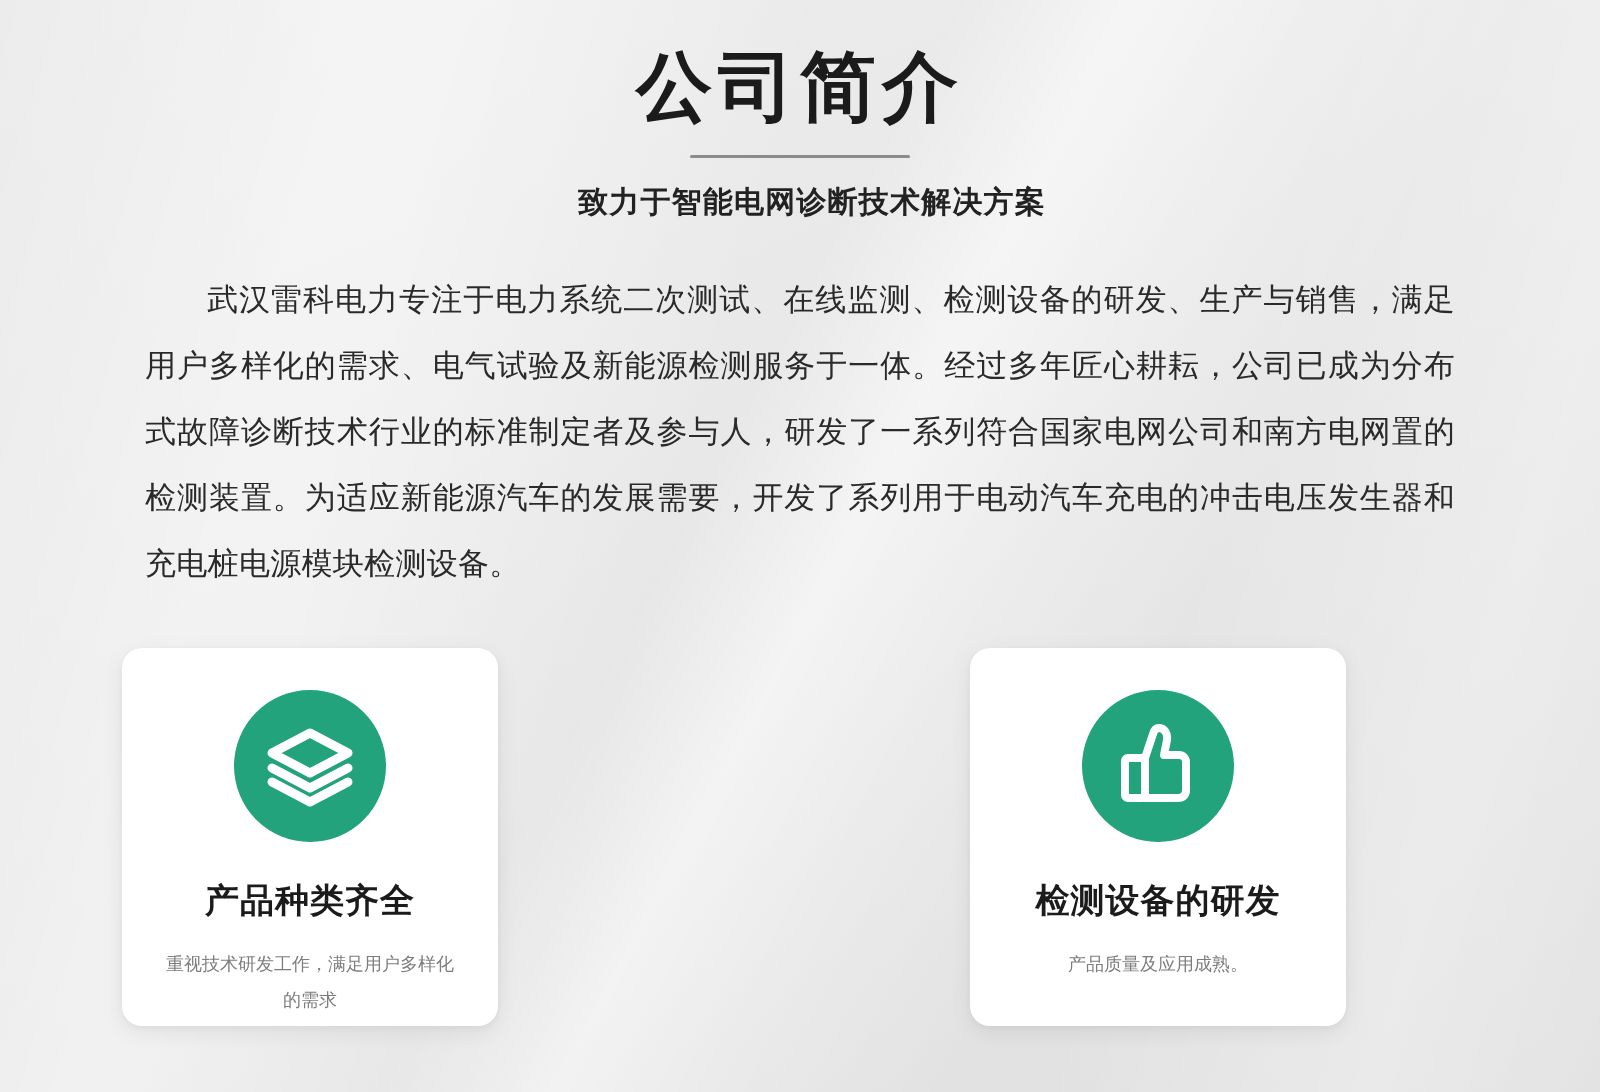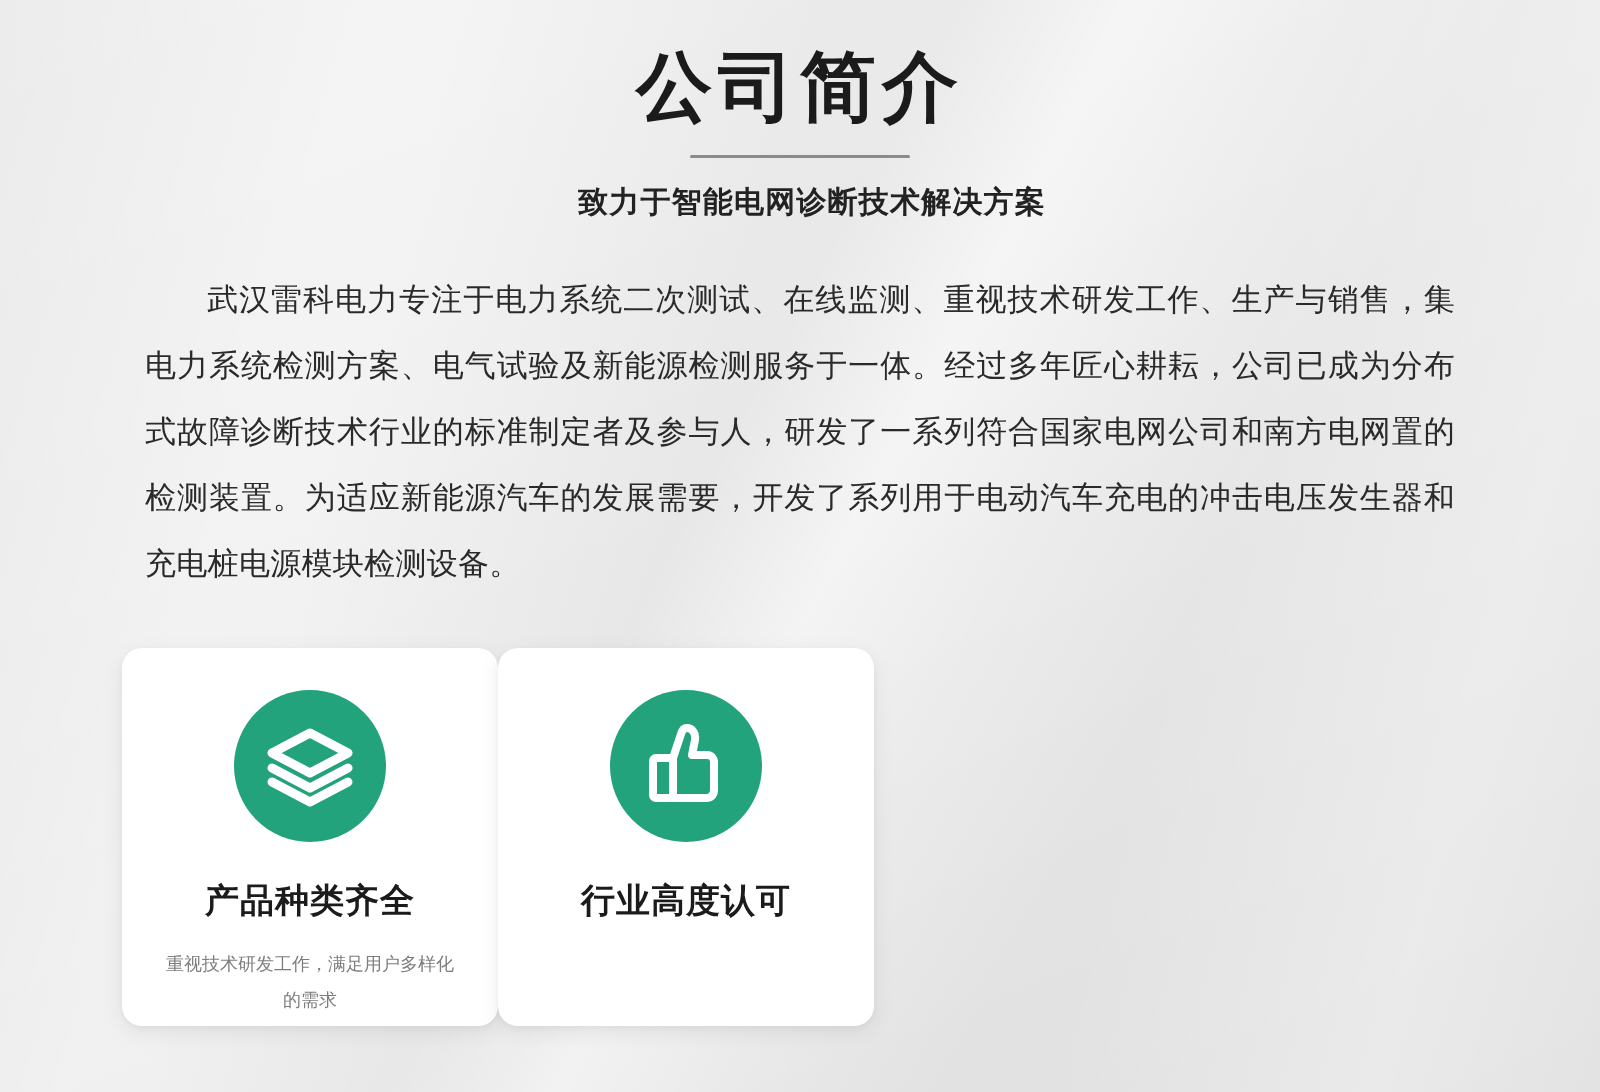--- a/index.html
+++ b/index.html
@@ -111,20 +111,21 @@
     letter-spacing: 0.3px;
   }
 
   
   .cards {
     position: absolute;
     left: 122px;
     top: 648px;
     width: 1224px;
     display: flex;
+    justify-content: space-between;
   }
   .card {
     width: 376px;
     height: 378px;
     background: #ffffff;
     border-radius: 20px;
     box-shadow: 0 6px 22px rgba(0,0,0,0.07), 0 2px 6px rgba(0,0,0,0.04);
     display: flex;
     flex-direction: column;
     align-items: center;
@@ -162,21 +163,21 @@
 <div class="page"></div>
 
 <div class="content">
 
   <div class="header">
     <div class="page-title">公司简介</div>
     <div class="title-rule"></div>
     <div class="page-subtitle">致力于智能电网诊断技术解决方案</div>
   </div>
 
-  <div class="intro">武汉雷科电力专注于电力系统二次测试、在线监测、重视技术研发工作、生产与销售，集电力系统检测方案、电气试验及新能源检测服务于一体。经过多年匠心耕耘，公司已成为分布式故障诊断技术行业的标准制定者及参与人，研发了一系列符合国家电网公司和南方电网置的检测装置。为适应新能源汽车的发展需要，开发了系列用于电动汽车充电的冲击电压发生器和充电桩电源模块检测设备。</div>
+  <div class="intro">武汉雷科电力专注于电力系统二次测试、在线监测、检测设备的研发、生产与销售，满足用户多样化的需求、电气试验及新能源检测服务于一体。经过多年匠心耕耘，公司已成为分布式故障诊断技术行业的标准制定者及参与人，研发了一系列符合国家电网公司和南方电网置的检测装置。为适应新能源汽车的发展需要，开发了系列用于电动汽车充电的冲击电压发生器和充电桩电源模块检测设备。</div>
 
   <div class="cards">
 
     <div class="card">
       <div class="card-icon">
         <span>
           <svg width="92" height="92" viewBox="0 0 92 92" aria-hidden="true">
             <g fill="none" stroke="#ffffff" stroke-width="9" stroke-linejoin="round" stroke-linecap="round">
               <polygon points="46,13 84,33 46,53 8,33"></polygon>
               <polyline points="8,48 46,68 84,48"></polyline>
@@ -196,17 +197,18 @@
           <svg width="92" height="92" viewBox="0 0 92 92" aria-hidden="true">
             <g fill="none" stroke="#ffffff" stroke-width="8" stroke-linejoin="round" stroke-linecap="round">
               <path d="M33 38 L33 78 L66 78 C71 78 74 75 74 70 L74 42
                        C74 38 71 35 67 35 L52 35 L55 20
                        C56 13 52 8 47 8 C44 8 42 10 41 14 L33 38 Z"></path>
               <rect x="13" y="38" width="20" height="40" rx="3"></rect>
             </g>
           </svg>
         </span>
       </div>
-      <div class="card-title">行业高度认可</div>
+      <div class="card-title">检测设备的研发</div>
+      <div class="card-desc">产品质量及应用成熟。</div>
     </div>
 
   </div>
 </div>
 
 </body></html>

